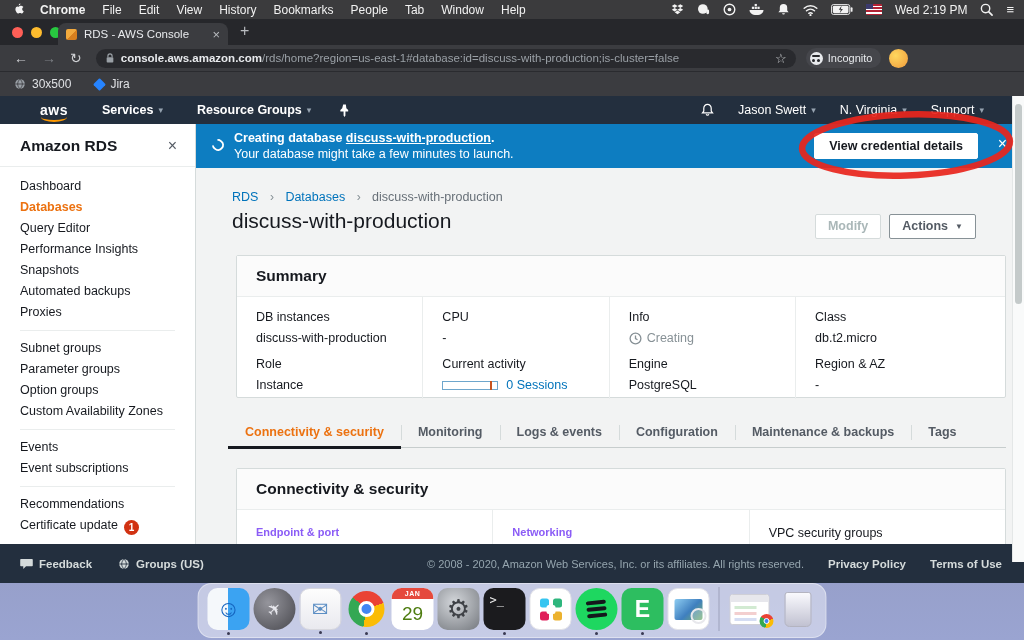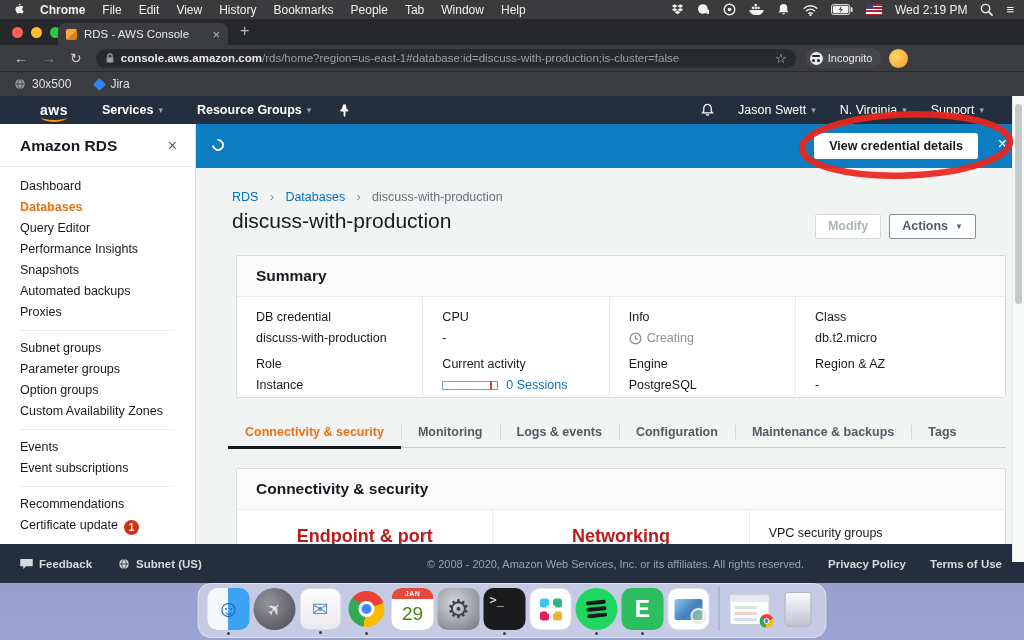--- a/index.html
+++ b/index.html
@@ -115,21 +115,21 @@
   .tabsrow { position:absolute; left:32px; right:18px; top:250px; height:30px; display:flex; border-bottom:1px solid #c7cdcd; }
   .tab2 { padding:0 17px; line-height:29px; font-size:12.5px; font-weight:700; color:#545b64; position:relative; white-space:nowrap; }
   .tab2 + .tab2::before { content:""; position:absolute; left:0; top:7px; bottom:7px; width:1px; background:#d5dbdb; }
   .tab2.active { color:#ec7211; }
   .tab2.active::after { content:""; position:absolute; left:0; right:0; bottom:-2px; height:3px; background:#16191f; }
 
   #conn-card { top:300px; height:160px; }
   .conn-body { display:flex; }
   .conn-col { flex:1; padding:16px 19px; }
   .conn-col + .conn-col { border-left:1px solid #eaeded; }
-  .conn-col h4 { font-size:18px; font-weight:700; color:#b91c1c; margin-bottom:17px;text-align:center; }
+  .conn-col h4 { font-size:11px; font-weight:700; color:#8b5cf6; margin-bottom:17px; }
   .conn-sub { font-size:12.5px; color:#16191f; }
 
   
   .awsfooter { position:absolute; left:0; right:0; bottom:57px; height:39px; background:#232f3e; display:flex; align-items:center; font-size:11.5px; color:#d5dbdb; padding:0 22px 0 20px; z-index:10; }
   .ft-item { display:flex; align-items:center; gap:6px; margin-right:26px; font-weight:700; }
   .ft-right { margin-left:auto; display:flex; align-items:center; gap:24px; }
   .ft-copy { color:#95a5ae; font-weight:400; font-size:11px; }
   .ft-link { color:#d5dbdb; font-weight:700; text-decoration:none; }
 
   
@@ -315,20 +315,24 @@
         </span>
       <span class="nav-item">
           <span>Support</span>
           <span class="caret">▾</span>
         </span>
     </span>
   </div>
 
   <div class="banner">
     <span class="spinner"></span>
+    <div class="banner-text">
+      <div><span class="b">Creating database</span> <a href="#">discuss-with-production</a><span class="b">.</span></div>
+      <div>Your database might take a few minutes to launch.</div>
+    </div>
     <button class="cred-btn">View credential details</button>
     <span class="banner-close">×</span>
   </div>
 
   <div class="scrollbar">
       <div class="thumb"></div>
     </div>
 
   <svg class="annotation" width="238" height="80" viewBox="0 0 238 80">
     <ellipse cx="118" cy="40" rx="104" ry="30.5" fill="none" stroke="#e8261d" stroke-width="6.5" opacity="0.93" transform="rotate(-2 118 40)"></ellipse>
@@ -373,21 +377,21 @@
     <div class="top-btns">
       <button class="btn disabled">Modify</button>
       <button class="btn normal"><span>Actions</span><span class="caret2">▼</span></button>
     </div>
 
     <div class="card" id="summary-card">
       <div class="card-h">Summary</div>
       <div class="sum-body">
         <div class="sum-col">
           <div class="fld">
-              <div class="lb">DB credential</div>
+              <div class="lb">DB instances</div>
               <div class="vl">discuss-with-production</div>
             </div>
           <div class="fld">
               <div class="lb">Role</div>
               <div class="vl">Instance</div>
             </div>
         </div>
         <div class="sum-col">
           <div class="fld">
               <div class="lb">CPU</div>
@@ -462,21 +466,21 @@
       <svg width="13" height="12" viewBox="0 0 14 13">
           <path fill="#d5dbdb" d="M1 1h12a.8.8 0 0 1 .8.8v6.4a.8.8 0 0 1-.8.8H6.5l-3 3v-3H1a.8.8 0 0 1-.8-.8V1.8A.8.8 0 0 1 1 1z"></path>
         </svg>
       <span>Feedback</span>
     </span>
     <span class="ft-item">
       <svg width="12" height="12" viewBox="0 0 14 14">
           <circle cx="7" cy="7" r="5.6" fill="#d5dbdb"></circle>
           <path d="M1.4 7h11.2M7 1.4c-3.6 3.2-3.6 8 0 11.2 3.6-3.2 3.6-8 0-11.2z" fill="none" stroke="#232f3e" stroke-width="1"></path>
         </svg>
-      <span>Subnet (US)</span>
+      <span>Groups (US)</span>
     </span>
     <span class="ft-right">
       <span class="ft-copy">© 2008 - 2020, Amazon Web Services, Inc. or its affiliates. All rights reserved.</span>
       <a class="ft-link" href="#">Privacy Policy</a>
       <a class="ft-link" href="#">Terms of Use</a>
     </span>
   </div>
 
   <div class="desktop">
     <div class="dock">

